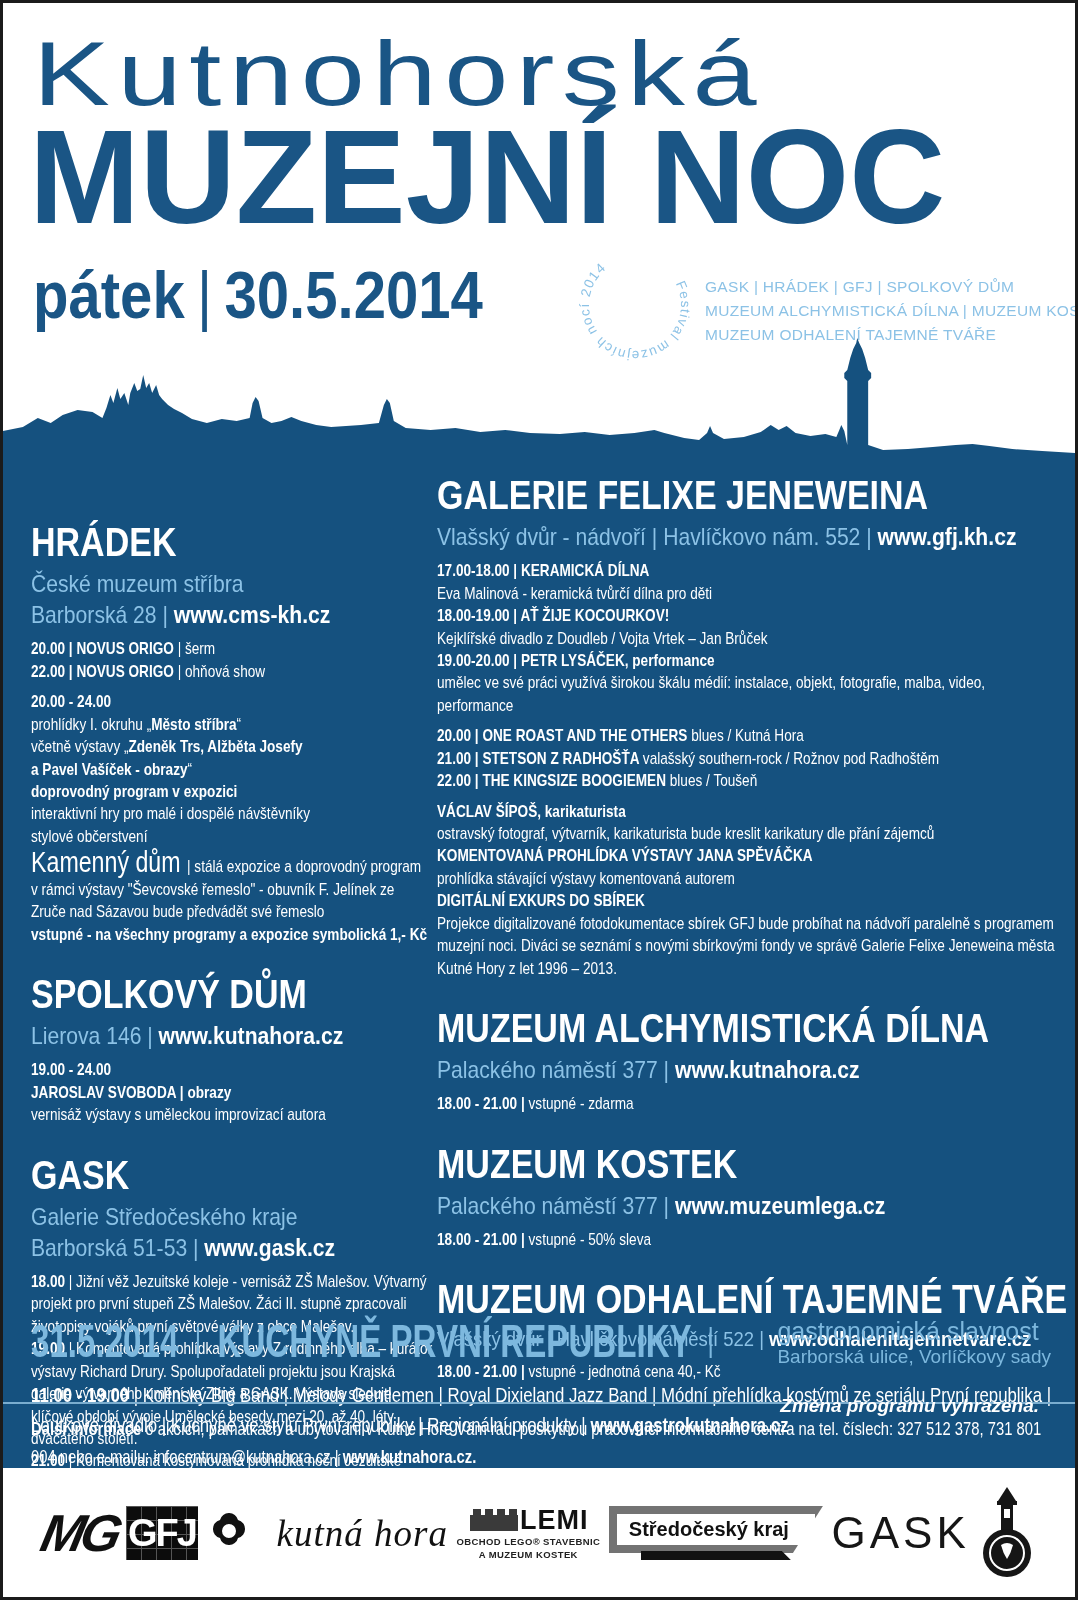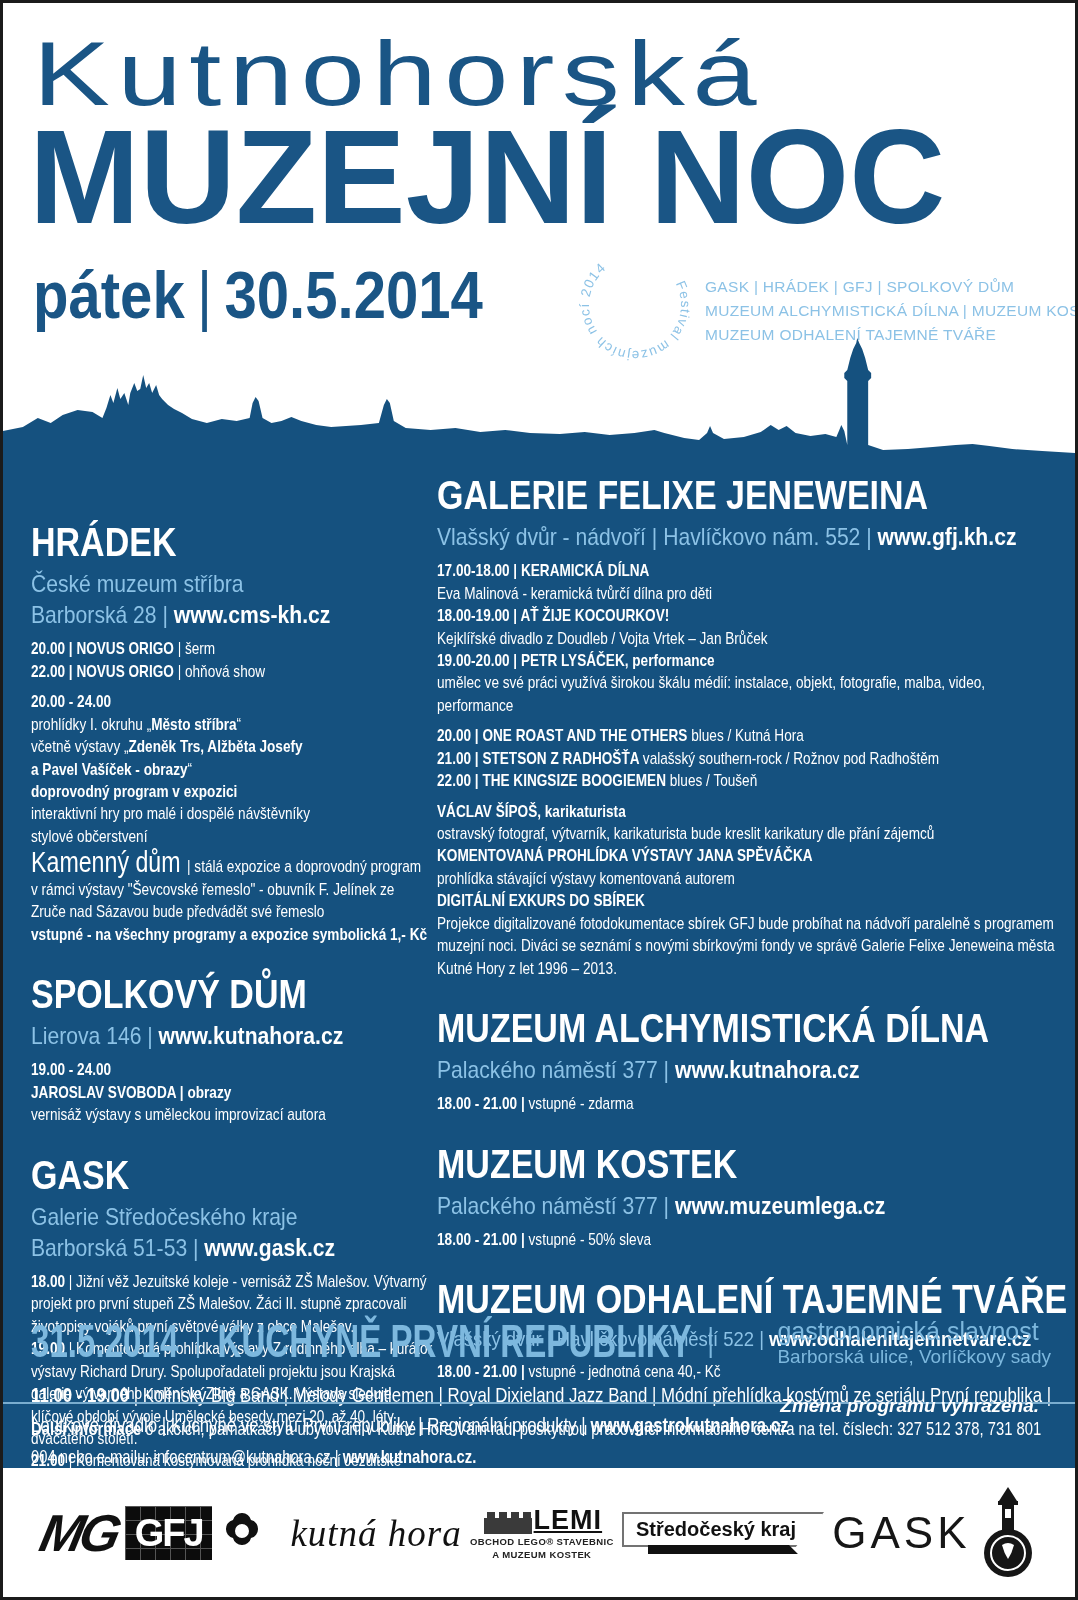--- a/index.html
+++ b/index.html
@@ -82,32 +82,32 @@
     position:absolute;right:36px;top:1392px;font-size:19px;font-style:italic;font-weight:700;color:#fff;
   }
   
   .logo-band{
     position:absolute;left:0;top:1465px;width:100%;height:130px;background:#fff;
     display:flex;align-items:center;justify-content:space-evenly;padding:0 30px;box-sizing:border-box;
   }
   .logo{display:flex;flex-direction:column;align-items:center;color:#111;}
   .logo-mg .mg-text{font-size:52px;font-weight:800;font-style:italic;letter-spacing:-4px;transform:skewX(-12deg);}
   .logo-gfj .gfj-box{
-    width:87px;height:54px;background:#0c0c0c;color:#fff;display:flex;align-items:center;justify-content:center;
+    width:72px;height:54px;background:#0c0c0c;color:#fff;display:flex;align-items:center;justify-content:center;
     font-size:38px;font-weight:800;letter-spacing:-2px;
     background-image:linear-gradient(#555 1px,transparent 1px),linear-gradient(90deg,#555 1px,transparent 1px);
     background-size:15px 14px;
   }
   .logo-kh{flex-direction:row;gap:26px;align-items:center;}
   .logo-kh .kh-text{font-family:"Liberation Serif","DejaVu Serif",serif;font-style:italic;font-size:37px;letter-spacing:1px;}
   .logo-lemi .lemi-word{font-size:27px;font-weight:800;letter-spacing:1px;}
   .logo-lemi .lemi-sub{font-size:9.5px;font-weight:700;color:#222;letter-spacing:.4px;line-height:1.35;text-align:center;}
-  .logo-lemi .lemi-top{display:flex;align-items:flex-end;text-decoration:underline;}
+  .logo-lemi .lemi-top{display:flex;align-items:center;}
   .logo-kraj .kraj-banner{
-    border:2px solid #737373;padding:4px 26px 4px 12px;font-size:20px;font-weight:700;position:relative;background:#fff;
+    border:8px solid #737373;padding:4px 26px 4px 12px;font-size:20px;font-weight:700;position:relative;background:#fff;
     clip-path:polygon(0 0,100% 0,86% 100%,0 100%);
   }
   .logo-kraj .kraj-bar{width:150px;height:9px;background:#111;margin-top:-2px;clip-path:polygon(0 0,94% 0,100% 100%,0 100%);}
   .logo-gask .gask-text{font-size:44px;font-weight:400;letter-spacing:4px;color:#161616;}
   .logo-seal svg{display:block;}
 </style>
 </head>
 <body>
 
 <div class="poster">

